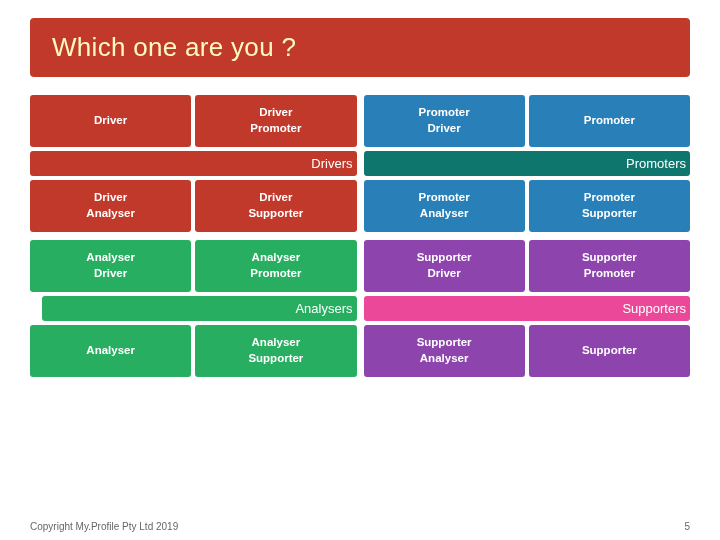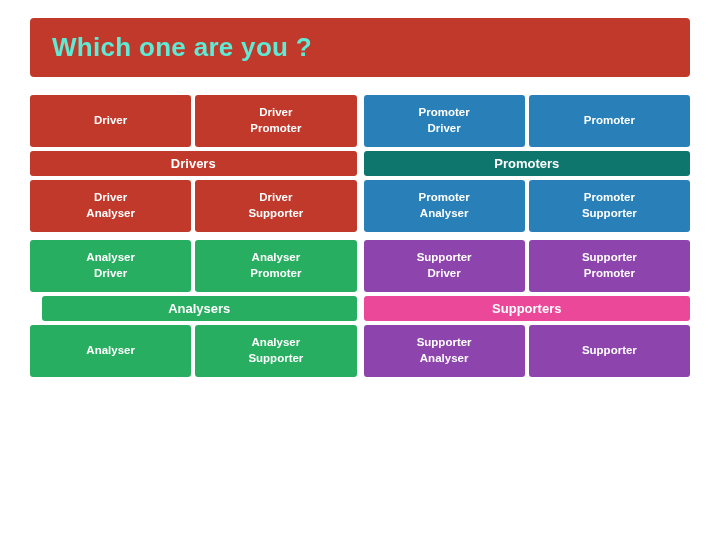--- a/index.html
+++ b/index.html
@@ -21,23 +21,23 @@
     }
 
     
     .header {
       background: #c0392b;
       margin: 18px 30px 0 30px;
       padding: 14px 22px;
       border-radius: 4px;
     }
     .header h1 {
-      color: #5eead4;
+      color: #fef9c3;
       font-size: 26px;
-      font-weight: 700;
+      font-weight: 400;
       letter-spacing: 0.3px;
     }
 
     
     .grid-area {
       display: flex;
       flex-direction: row;
       margin: 18px 30px 0 30px;
       gap: 7px;
       flex: 1;
@@ -73,24 +73,24 @@
       line-height: 1.35;
       min-height: 52px;
     }
 
     
     .mid-label-row {
       margin-bottom: 4px;
     }
     .mid-label {
       display: block;
-      text-align: center;
+      text-align: right;
       color: #fff;
       font-size: 13px;
-      font-weight: 700;
+      font-weight: 400;
       padding: 5px 4px;
       border-radius: 3px;
     }
 
     
     .red { background: #c0392b; }
     .green { background: #27ae60; }
 
     
     
@@ -228,14 +228,18 @@
         </div>
         <div class="cell" style="background:#8e44ad;">
           <span style="white-space:pre-line;">Supporter</span>
         </div>
       </div>
 
     </div>
 
   </div>
 
+  <div class="footer">
+    <span>Copyright My.Profile Pty Ltd 2019</span>
+    <span>5</span>
+  </div>
 
 </div>
 
 </body></html>

